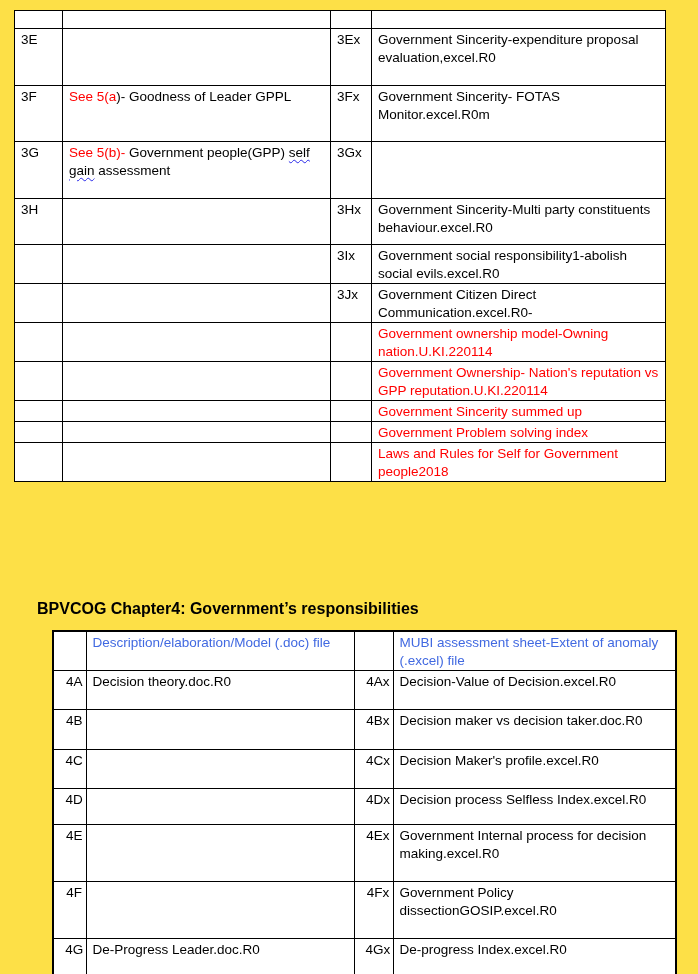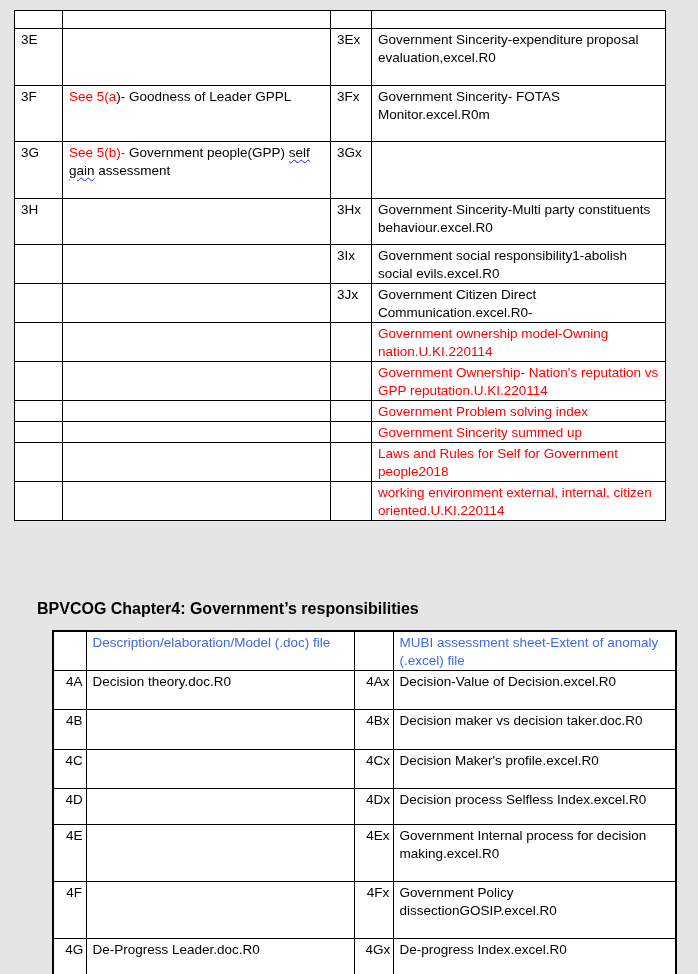--- a/index.html
+++ b/index.html
@@ -1,21 +1,21 @@
 <!DOCTYPE html>
 <html><head>
 <meta charset="utf-8">
 <style>
   * { box-sizing: border-box; }
   html, body { margin: 0; padding: 0; background: #ffffff; }
   .page {
     position: relative;
     width: 698px;
     height: 974px;
-    background: #e5e5e5;
+    background: #fde047;
     font-family: "Liberation Sans", sans-serif;
     font-size: 13.5px;
     color: #000000;
     overflow: hidden;
   }
   table {
     border-collapse: collapse;
     table-layout: fixed;
     position: absolute;
     background: #ffffff;
@@ -117,39 +117,33 @@
     <tr style="height:39px">
       <td class="c-id"></td>
       <td class="c-desc"></td>
       <td class="c-idx"></td>
       <td class="c-excel red">Government Ownership- Nation's reputation vs GPP reputation.U.KI.220114</td>
     </tr>
     <tr style="height:20px">
       <td class="c-id"></td>
       <td class="c-desc"></td>
       <td class="c-idx"></td>
+      <td class="c-excel red">Government Sincerity summed up</td>
+    </tr>
+    <tr style="height:20px">
+      <td class="c-id"></td>
+      <td class="c-desc"></td>
+      <td class="c-idx"></td>
       <td class="c-excel red">Government Problem solving index</td>
     </tr>
-    <tr style="height:20px">
-      <td class="c-id"></td>
-      <td class="c-desc"></td>
-      <td class="c-idx"></td>
-      <td class="c-excel red">Government Sincerity summed up</td>
-    </tr>
     <tr style="height:38px">
       <td class="c-id"></td>
       <td class="c-desc"></td>
       <td class="c-idx"></td>
       <td class="c-excel red">Laws and Rules for Self for Government people2018</td>
-    </tr>
-    <tr style="height:39px">
-      <td class="c-id"></td>
-      <td class="c-desc"></td>
-      <td class="c-idx"></td>
-      <td class="c-excel red">working environment external, internal, citizen oriented.U.KI.220114</td>
     </tr>
   </tbody>
     </table>
 
   <div class="heading">BPVCOG Chapter4: Government’s responsibilities</div>
 
   <table id="t2">
     <colgroup>
       <col style="width:33px">
         <col style="width:268px">

